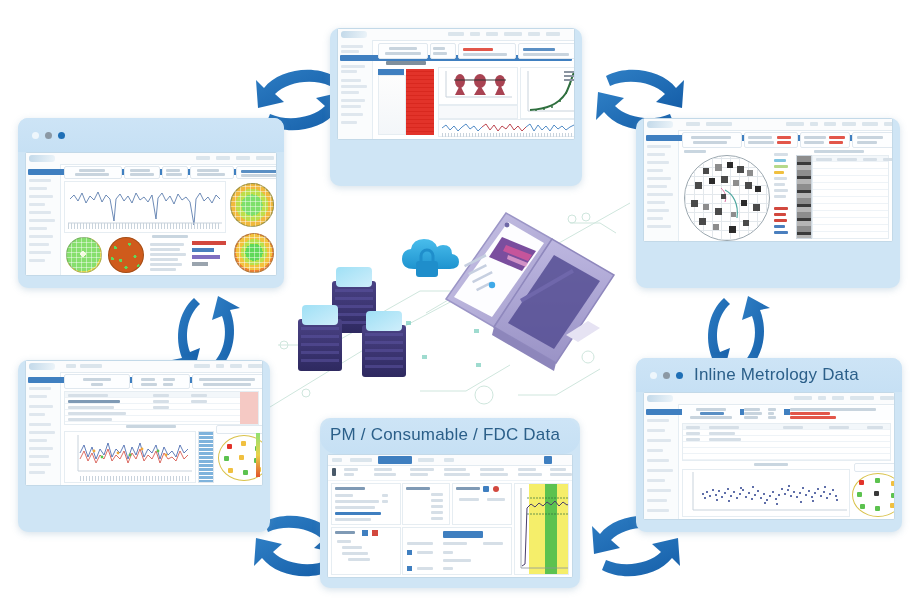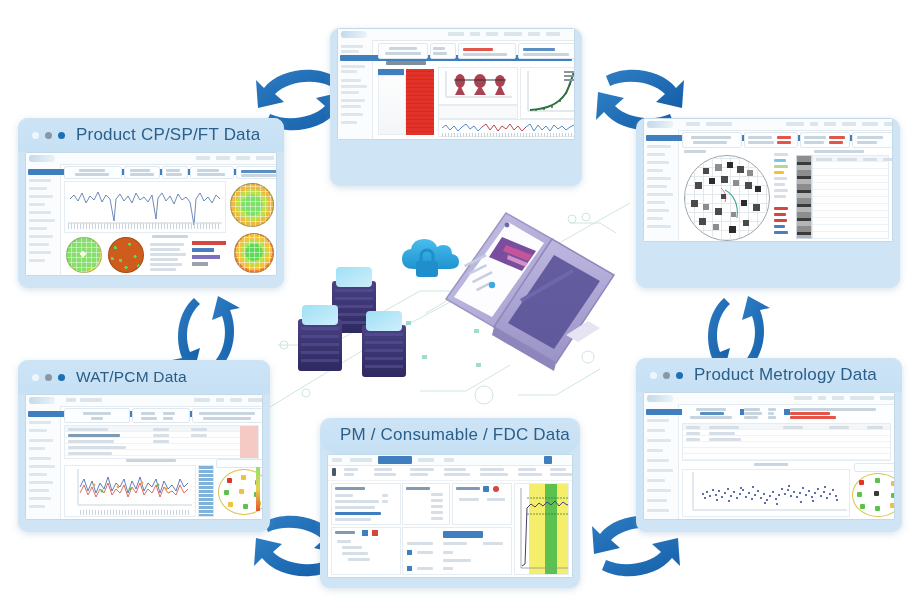--- a/index.html
+++ b/index.html
@@ -20,21 +20,21 @@
     border-radius:10px;
     box-shadow:0 2px 7px rgba(110,150,180,.28);
     overflow:hidden;
   }
   .panel-head{
     height:34px;
     display:flex;align-items:center;
     padding:0 10px;
     background:linear-gradient(180deg,#cde4f6 0%,#c6e0f4 100%);
   }
-  .panel-head.center{justify-content:flex-end;padding-bottom:2px;border-radius:17px;}
+  .panel-head.center{justify-content:flex-start;padding-bottom:2px;border-radius:17px;}
   .dots{display:flex;align-items:center;gap:6px;margin-right:11px;margin-left:4px;}
   .dot{width:7px;height:7px;border-radius:50%;}
   .dot.d1{background:#eef6fc;}
   .dot.d2{background:#8b98a4;}
   .dot.d3{background:#1f6fb6;}
   .panel-title{
     font-size:15.5px;
     color:#2a5d86;
     letter-spacing:.2px;
     white-space:nowrap;
@@ -370,21 +370,20 @@
     </div>
   </div>
 
   <div class="panel" style="left:18px;top:118px;width:266px;height:170px;">
     <div class="panel-head">
       <span class="dots">
         <i class="dot d1"></i>
         <i class="dot d2"></i>
         <i class="dot d3"></i>
       </span>
-      <span class="panel-title big">Product CP/SP/FT Data</span>
     </div>
     <div class="panel-body" style="height:122px;">
       <div class="ss">
         <div class="ss-topbar"></div>
           <div class="ss-logo"></div>
         <div class="ss-menu" style="left:170px;width:14px;"></div>
         <div class="ss-menu" style="left:190px;width:14px;"></div>
         <div class="ss-menu" style="left:210px;width:14px;"></div>
         <div class="ss-menu" style="left:230px;width:18px;"></div>
         <div class="ss-side"></div>
@@ -585,28 +584,20 @@
           <div class="ss-cell" style="left:3px;top:2px;width:16px;"></div>
           <div class="ss-cell" style="left:24px;top:2px;width:20px;"></div>
           <div class="ss-cell" style="left:50px;top:2px;width:14px;"></div>
           <div class="ss-cell" style="left:70px;top:2px;width:10px;"></div>
         </div>
       </div>
     </div>
   </div>
 
   <div class="panel" style="left:18px;top:360px;width:252px;height:172px;">
-    <div class="panel-head">
-      <span class="dots">
-        <i class="dot d1"></i>
-        <i class="dot d2"></i>
-        <i class="dot d3"></i>
-      </span>
-      <span class="panel-title">WAT/PCM Data</span>
-    </div>
     <div class="panel-body" style="height:124px;">
       <div class="ss">
         <div class="ss-topbar"></div>
           <div class="ss-logo"></div>
         <div class="ss-menu" style="left:40px;width:10px;"></div>
         <div class="ss-menu" style="left:54px;width:22px;"></div>
         <div class="ss-menu" style="left:168px;width:16px;"></div>
         <div class="ss-menu" style="left:190px;width:8px;"></div>
         <div class="ss-menu" style="left:204px;width:12px;"></div>
         <div class="ss-menu" style="left:222px;width:20px;"></div>
@@ -699,21 +690,21 @@
     </div>
   </div>
 
   <div class="panel" style="left:636px;top:358px;width:266px;height:174px;">
     <div class="panel-head">
       <span class="dots">
         <i class="dot d1"></i>
         <i class="dot d2"></i>
         <i class="dot d3"></i>
       </span>
-      <span class="panel-title big">Product Metrology Data</span>
+      <span class="panel-title big">Inline Metrology Data</span>
     </div>
     <div class="panel-body" style="height:126px;">
       <div class="ss">
         <div class="ss-topbar"></div>
           <div class="ss-logo"></div>
         <div class="ss-menu" style="left:150px;width:18px;"></div>
         <div class="ss-menu" style="left:174px;width:8px;"></div>
         <div class="ss-menu" style="left:188px;width:12px;"></div>
         <div class="ss-menu" style="left:206px;width:24px;"></div>
         <div class="ss-menu" style="left:236px;width:14px;"></div>

